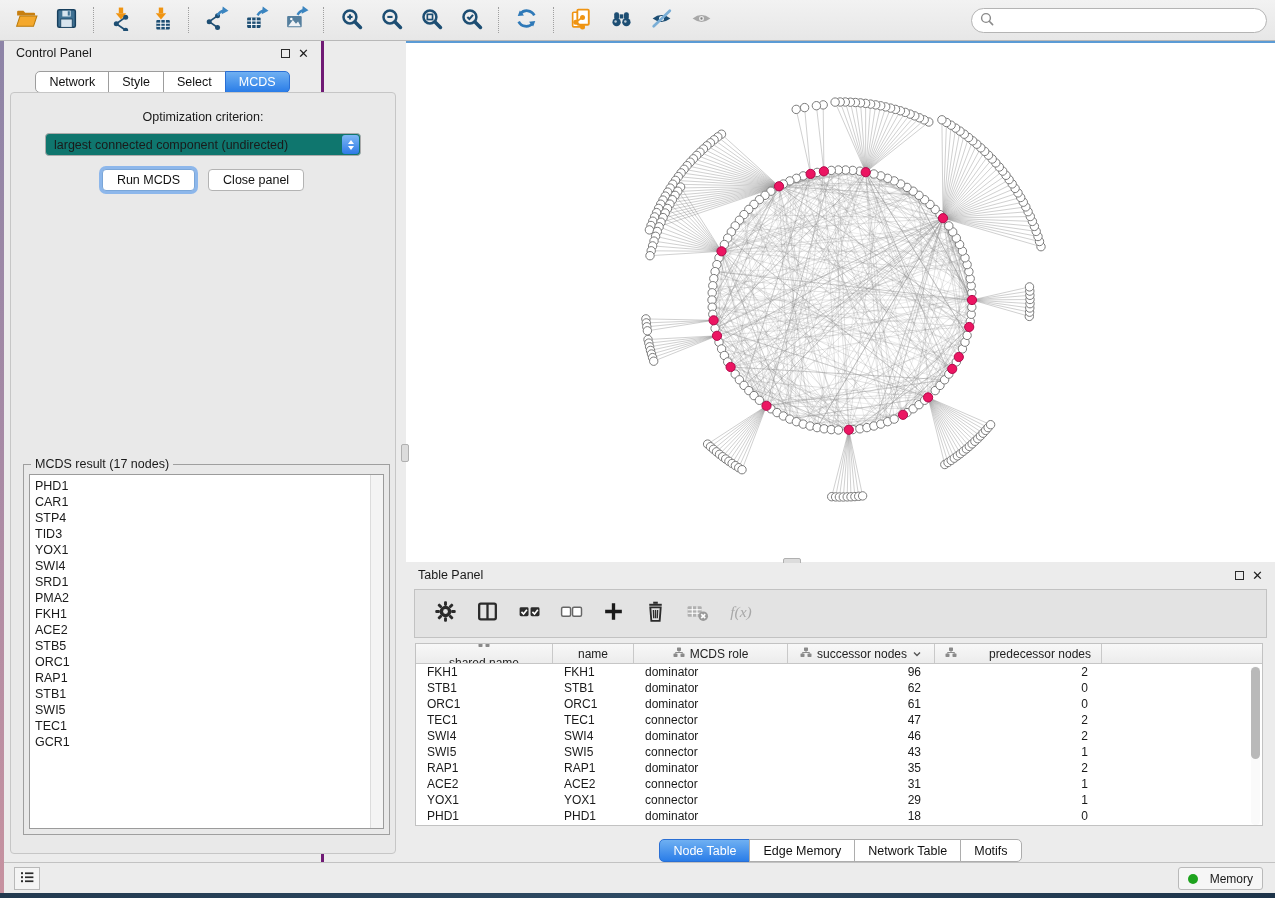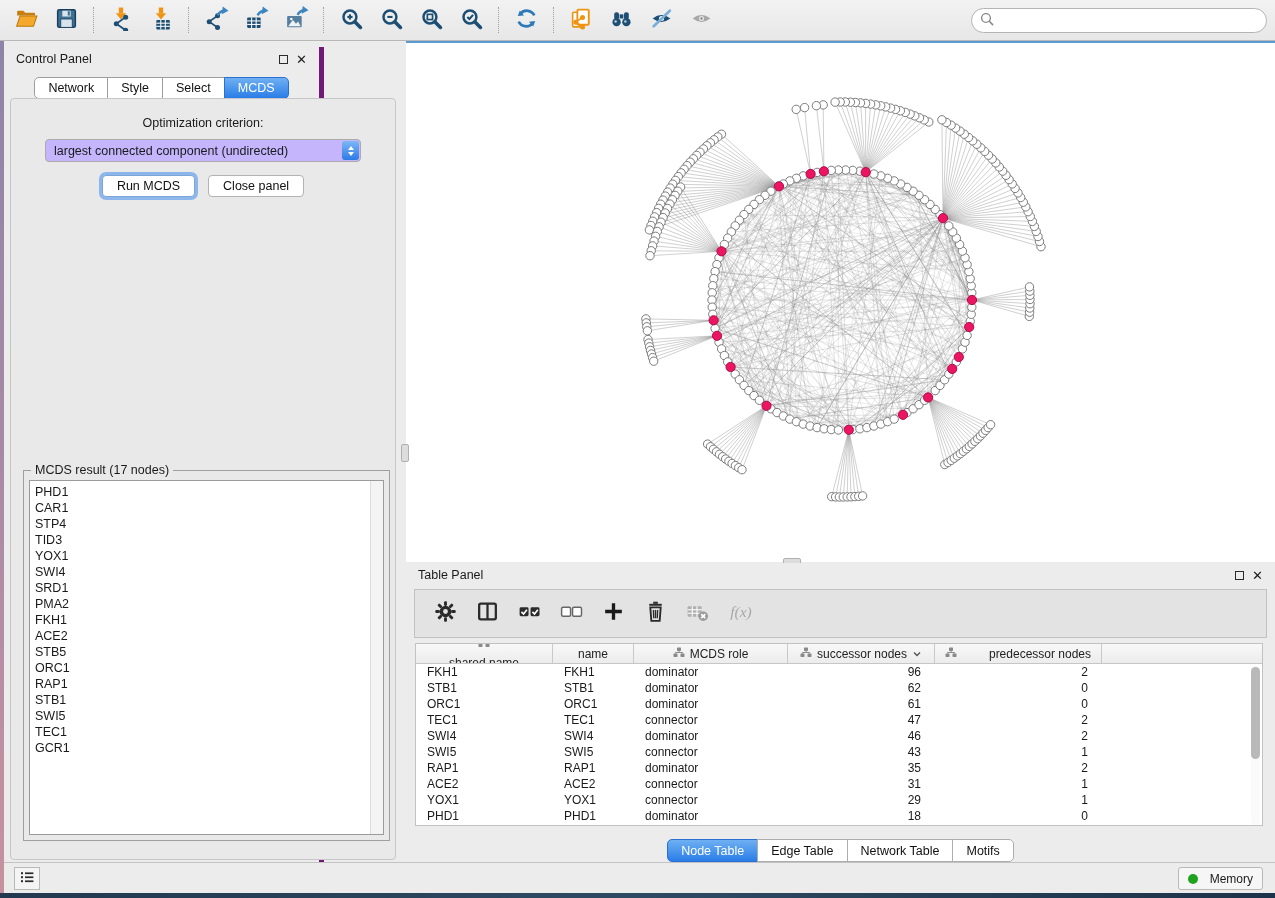--- a/index.html
+++ b/index.html
@@ -21,32 +21,32 @@
              border:1px solid #b4b4b4;border-radius:13px;display:flex;align-items:center;padding-left:7px;}
   .searchbox input{border:none;outline:none;flex:1;height:20px;font-size:12px;background:transparent;
              font-family:"Liberation Sans",sans-serif;}
   
   .ptitle{height:24px;display:flex;align-items:center;font-size:12.5px;color:#1a1a1a;padding:0 12px;}
   .ptitle .sp{flex:1;}
   .winbtn{display:flex;align-items:center;gap:8px;}
   .sqico{width:9px;height:9px;border:1.6px solid #2b2b2b;display:inline-block;}
   .xico{font-size:13px;font-weight:bold;color:#1b1b1b;line-height:9px;}
   
-  .cpanel{position:absolute;left:4px;top:47px;width:320px;height:821px;background:#ececec;
-          border-right:5px solid #701a75;}
+  .cpanel{position:absolute;left:4px;top:41px;width:320px;height:821px;background:#ececec;
+          border-right:3px solid #701a75;}
   .cptabs{position:absolute;left:0;top:30px;width:100%;display:flex;justify-content:center;}
   .cptab{height:22px;padding:0 13px;background:#fff;border:1px solid #9d9d9d;margin-left:-1px;
          font-size:12.5px;display:flex;align-items:center;color:#111;}
   .cptab:first-child{border-radius:5px 0 0 5px;margin-left:0;}
   .cptab:last-child{border-radius:0 5px 5px 0;}
   .cptab.active{background:linear-gradient(#6fb0f2,#2a7de8);border-color:#2a6fd4;color:#fff;}
   .cpbody{position:absolute;left:6px;top:51px;width:386px;height:762px;background:#e9e9e9;
           border:1px solid #c6c6c6;border-radius:4px;}
   .optlabel{text-align:center;font-size:12.5px;margin-top:17px;}
-  .selectwrap{position:relative;margin:9px auto 0;width:316px;height:23px;background:#c4b5fd;
+  .selectwrap{position:relative;margin:9px auto 0;width:316px;height:23px;background:#0f766e;
               border:1px solid #ababab;border-radius:4px;display:flex;align-items:center;
               font-size:12.5px;padding-left:8px;}
   .selcap{position:absolute;right:1px;top:1px;width:17px;height:19px;border-radius:3px;
           background:linear-gradient(#7db7f5,#2e7ae6);display:flex;flex-direction:column;
           align-items:center;justify-content:center;gap:2px;}
   .selcap .up{width:0;height:0;border-left:3.5px solid transparent;border-right:3.5px solid transparent;border-bottom:4px solid #fff;}
   .selcap .dn{width:0;height:0;border-left:3.5px solid transparent;border-right:3.5px solid transparent;border-top:4px solid #fff;}
   .btnrow{display:flex;justify-content:center;gap:13px;margin-top:13px;}
   .btn{height:22px;padding:0 14px;background:#fff;border:1px solid #b3b3b3;border-radius:4px;
        font-size:12.5px;display:flex;align-items:center;color:#111;}
@@ -1377,21 +1377,21 @@
             <div class="tcell num" style="width: 147px;">18</div>
             <div class="tcell num" style="width: 167px;">0</div>
           </div>
         </div>
       <div class="tscroll">
           <div class="tthumb"></div>
         </div>
     </div>
     <div class="tptabs" id="tp-tabs">
         <div class="bttab active">Node Table</div>
-        <div class="bttab">Edge Table</div>
+        <div class="bttab">Edge Memory</div>
         <div class="bttab">Network Table</div>
         <div class="bttab">Motifs</div>
       </div>
   </div>
 
   <div class="statusbar">
     <div class="listbtn">
       <span>
         <svg width="16" height="16" viewBox="0 0 16 16">
           <rect x="2" y="3.2" width="2" height="2" fill="#2b2b2b"></rect>

